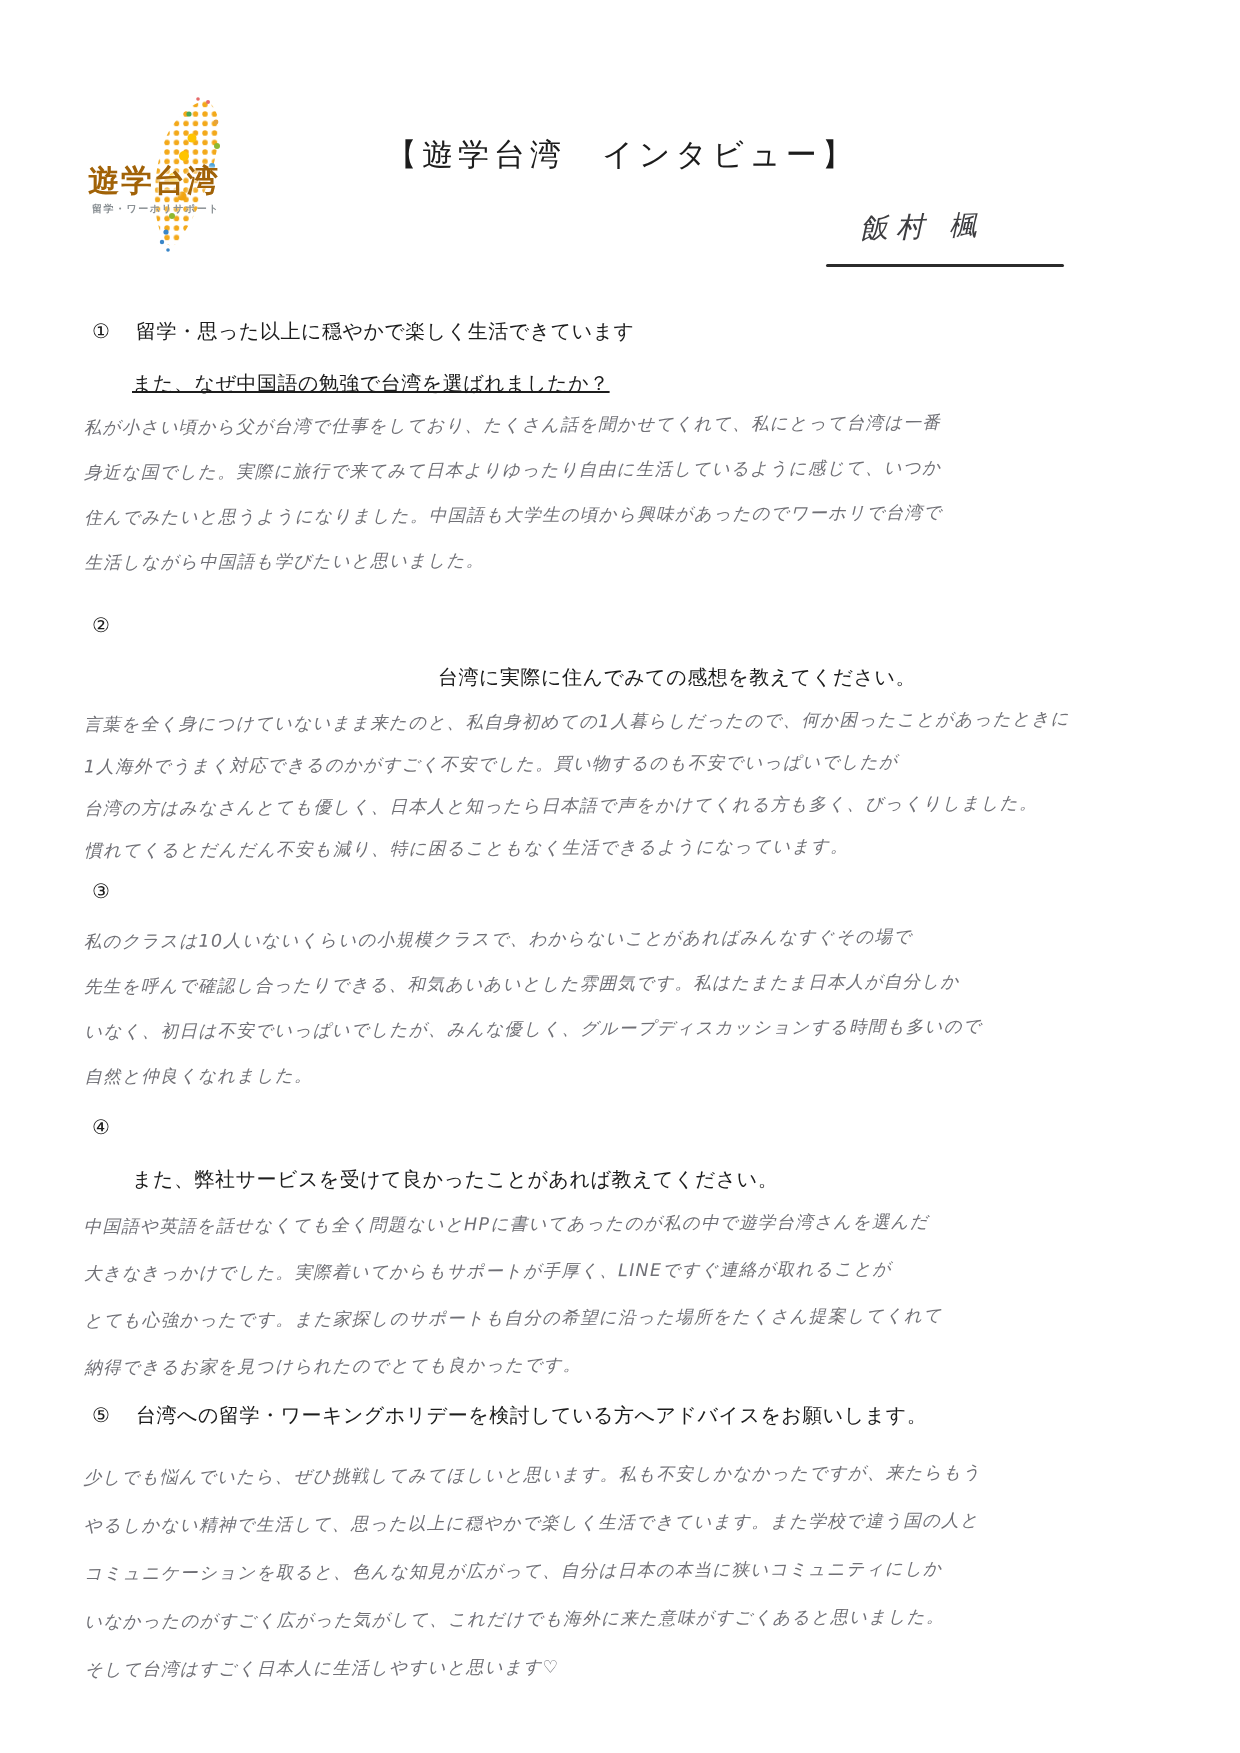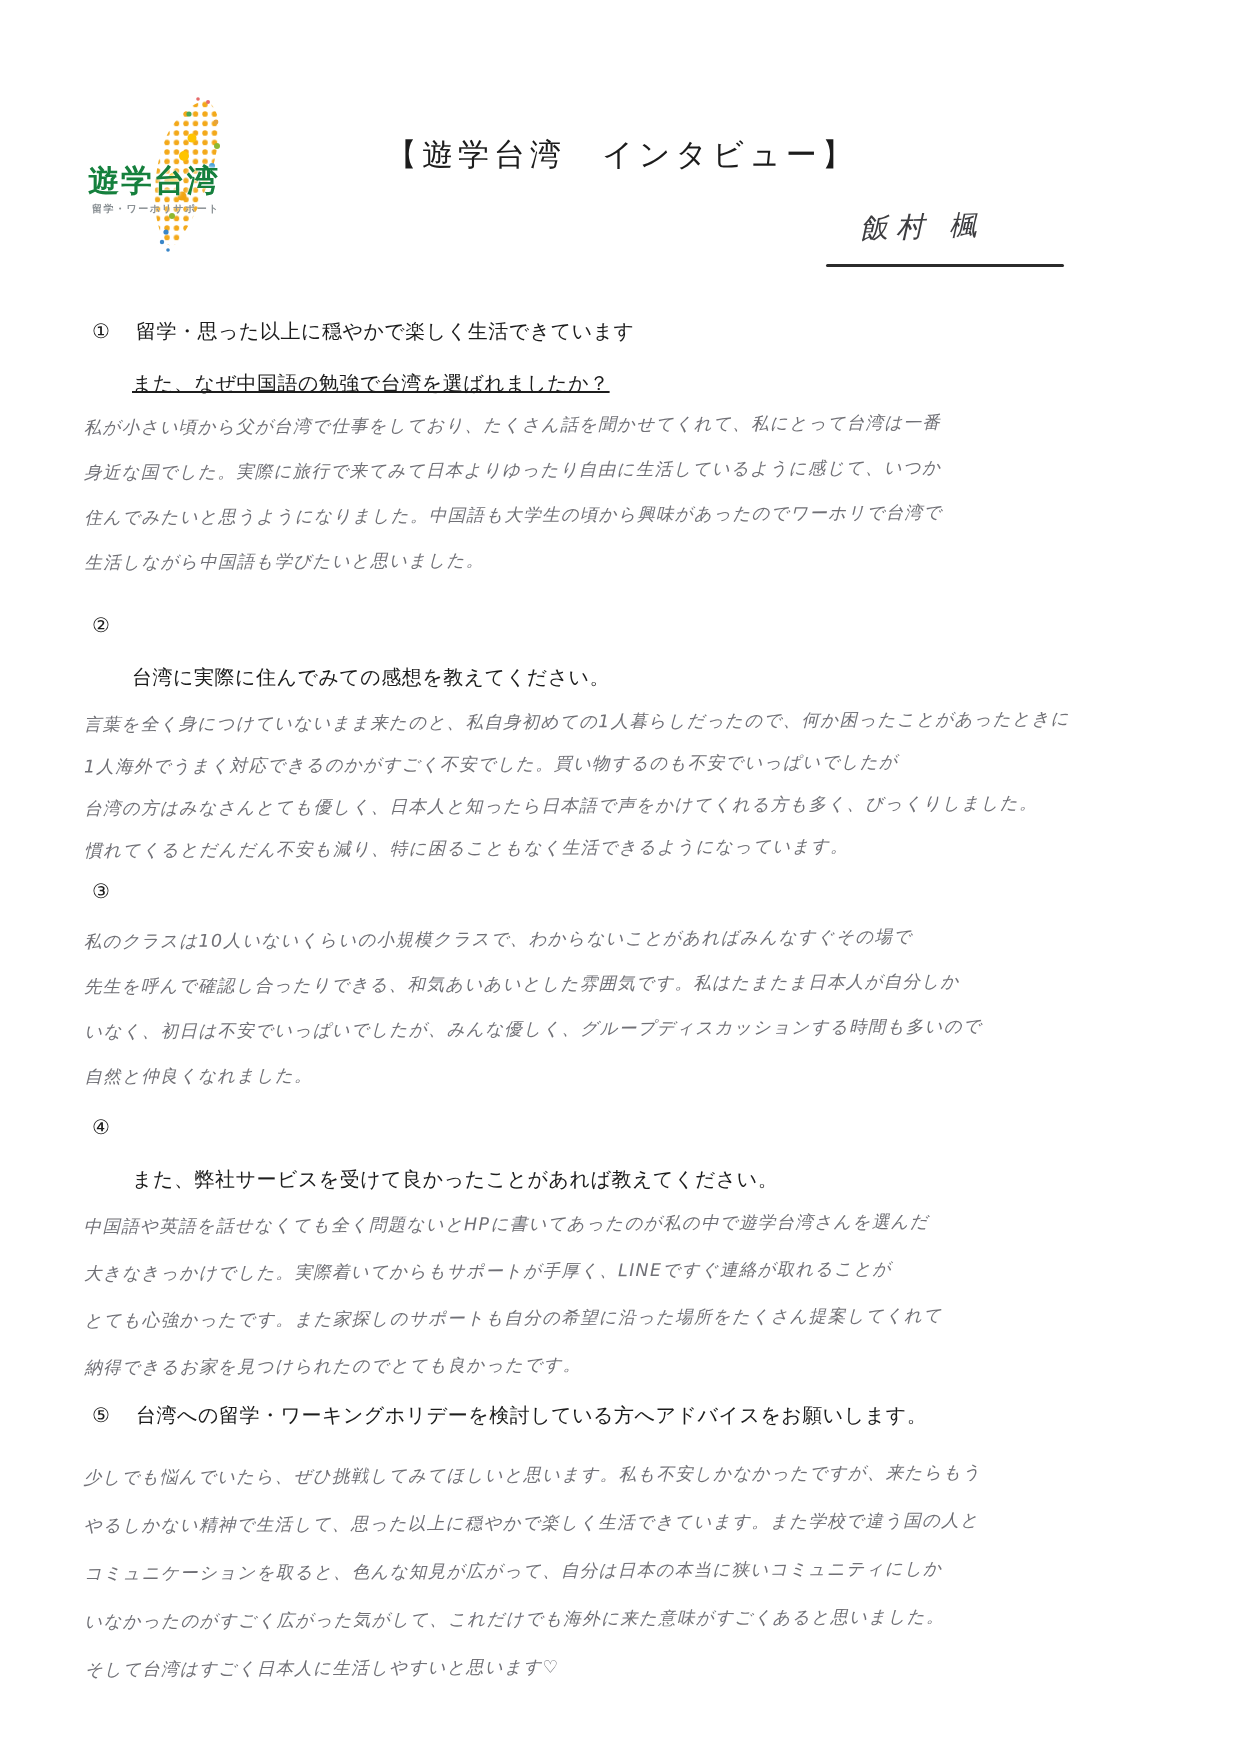--- a/index.html
+++ b/index.html
@@ -12,21 +12,21 @@
     font-family:"Liberation Serif","DejaVu Serif",serif;
     color:#1c1c1c;
   }
 
   
   .logo{position:absolute;left:88px;top:92px;width:170px;height:170px;}
   .logo svg{position:absolute;left:38px;top:0;}
   .logo-text{
     position:absolute;left:0px;top:68px;
     font-family:"DejaVu Sans","Liberation Sans",sans-serif;
-    font-size:31px;font-weight:700;letter-spacing:2px;color:#15803d;
+    font-size:31px;font-weight:700;letter-spacing:2px;color:#a16207;
     text-shadow:0 0 2px #ffffff,0 0 4px #ffffff;
     white-space:nowrap;
   }
   .logo-tagline{
     position:absolute;left:4px;top:110px;
     font-family:"DejaVu Sans","Liberation Sans",sans-serif;
     font-size:10px;font-weight:700;letter-spacing:1.5px;color:#8a9094;
     text-shadow:0 0 2px #ffffff;
     white-space:nowrap;
   }
@@ -66,21 +66,21 @@
   .qa-a{
     position:absolute;left:84px;width:1130px;
     font-family:"DejaVu Sans","Liberation Sans",sans-serif;
     font-style:italic;
     font-size:17.5px;color:#707076;letter-spacing:1.3px;
     white-space:pre-line;
     transform:rotate(-0.35deg);
   }
 
   .pos-q1{top:318px;}  .pos-s1{top:370px;text-decoration:underline;}  .pos-a1{top:402px;line-height:45px;}
-  .pos-q2{top:612px;}  .pos-s2{top:664px;}  .pos-a2{top:700px;line-height:42px;}
+  .pos-q2{top:612px;}  .pos-s2{top:664px;text-align:center;}  .pos-a2{top:700px;line-height:42px;}
   .pos-q3{top:878px;}                       .pos-a3{top:916px;line-height:45px;}
   .pos-q4{top:1114px;} .pos-s4{top:1166px;} .pos-a4{top:1200px;line-height:47px;}
   .pos-q5{top:1402px;}                      .pos-a5{top:1450px;line-height:48px;}
 </style>
 </head>
 <body>
 
 <div class="page">
 
   <div class="logo">

